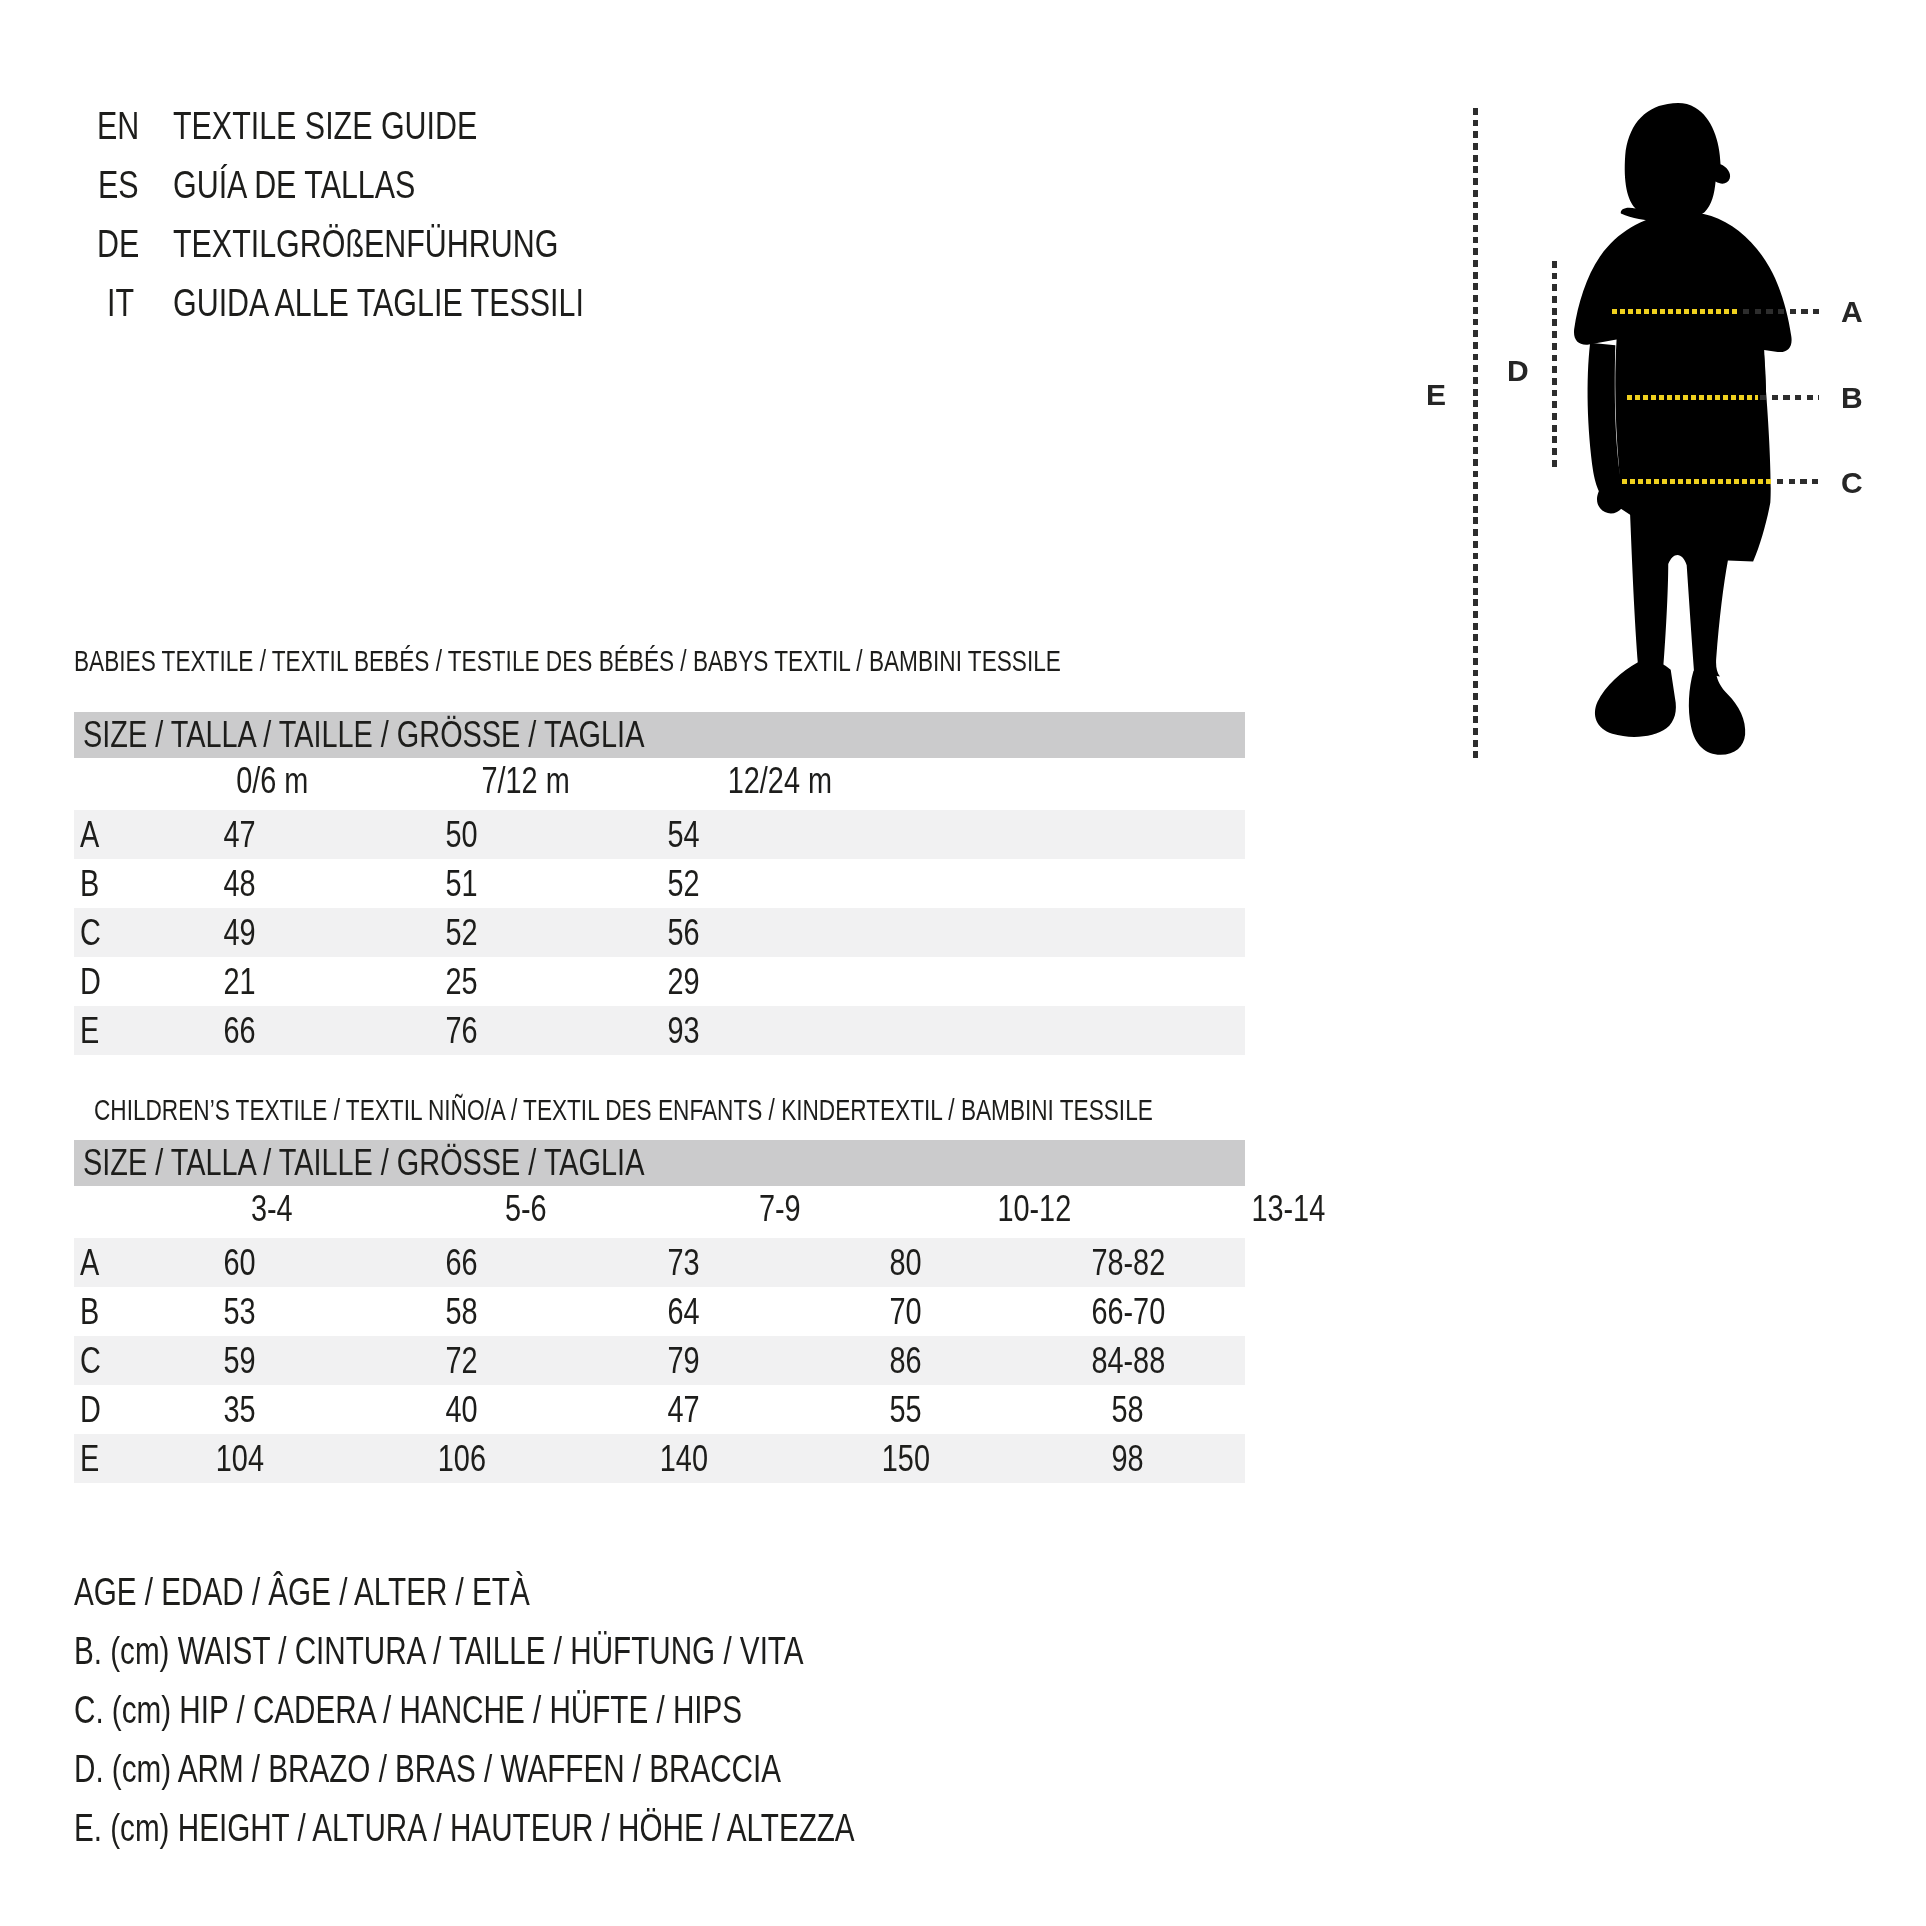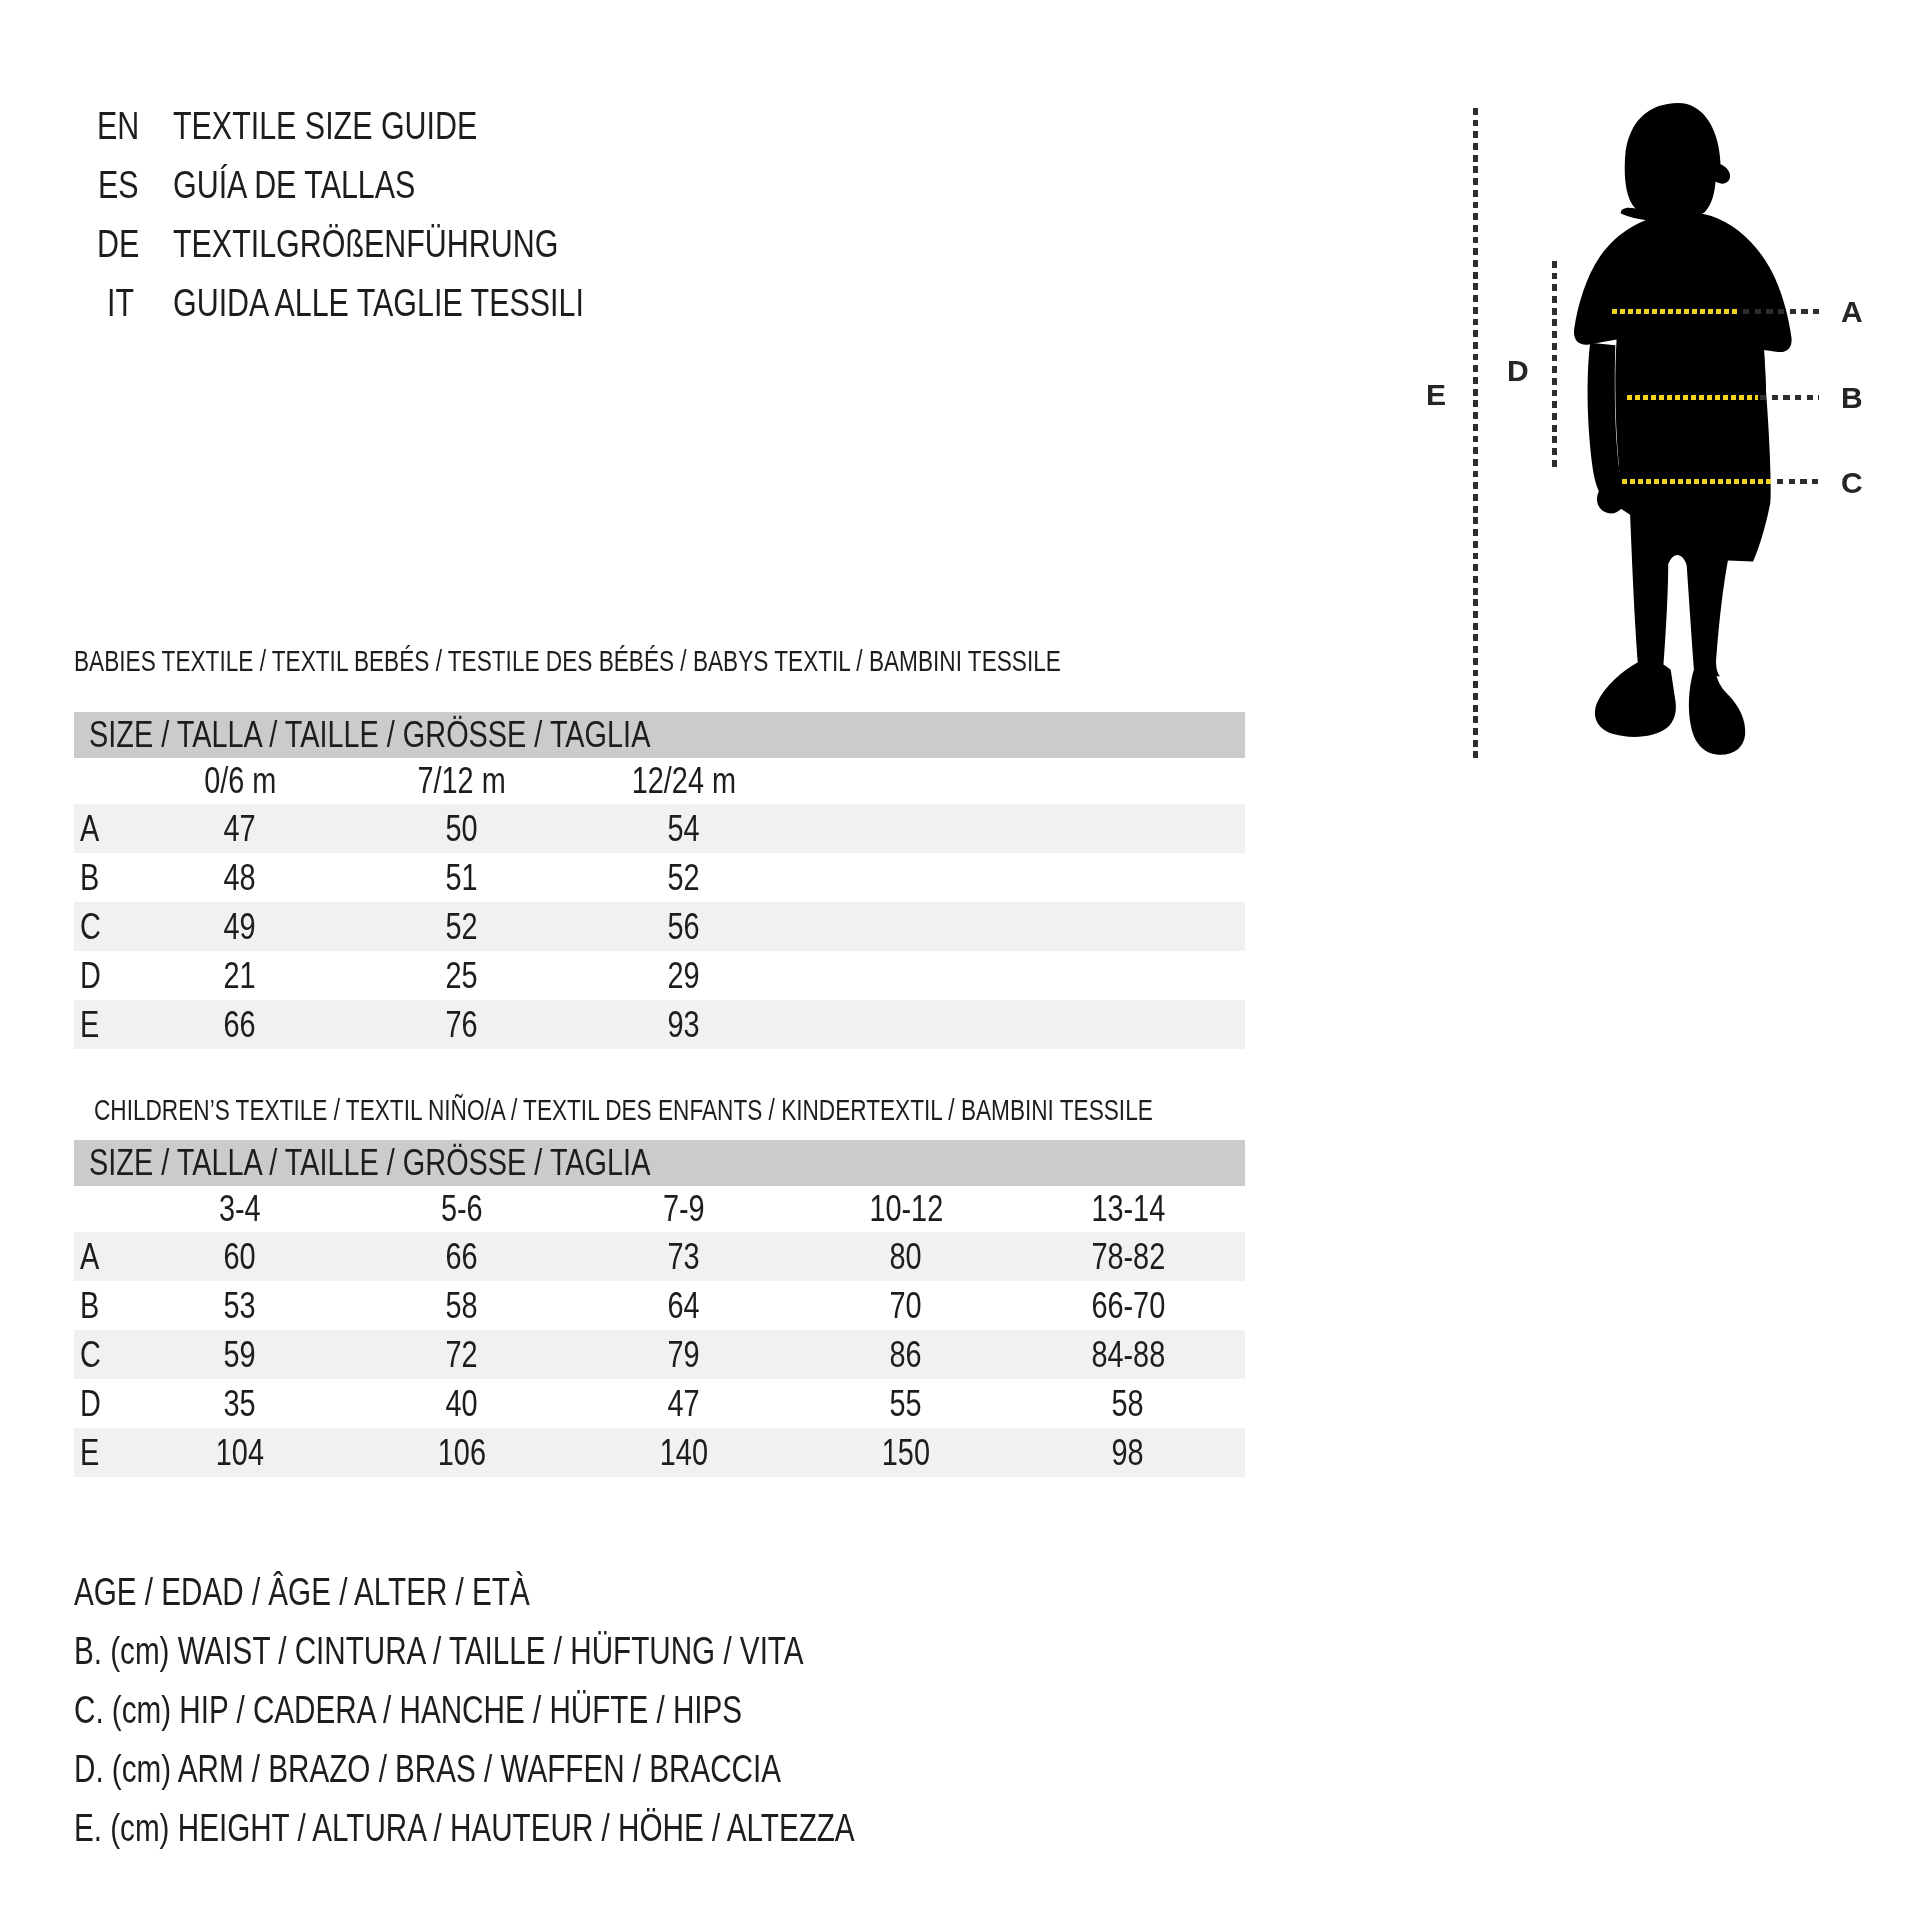--- a/index.html
+++ b/index.html
@@ -19,22 +19,22 @@
   .lang-block { position:absolute; left:76px; top:96px; }
   .lang-row { height:59px; line-height:59px; font-size:39px; }
   .lang-code { display:inline-block; width:97px; vertical-align:top;text-align:center; }
   .lang-title { display:inline-block; vertical-align:top; }
 
   
   .sec-heading { position:absolute; left:74px; font-size:29px; line-height:43px; }
 
   
   .sizetable { position:absolute; left:74px; width:1171px; }
-  .size-bar { height:46px; line-height:46px; background:var(--header-bar-bg,#cbcbcc); padding-left:15px; font-size:37px; }
-  .thead-row { display:grid; height:46px; line-height:46px; font-size:37px; }
+  .size-bar { height:46px; line-height:46px; background:var(--header-bar-bg,#cbcbcc); padding-left:9px; font-size:37px; }
+  .thead-row { display:grid; height:52px; line-height:46px; font-size:37px;gap:32px; }
   .trow { display:grid; height:49px; line-height:49px; font-size:37px; }
   .grid3 { grid-template-columns:55px 222px 222px 222px; }
   .grid5 { grid-template-columns:55px 222px 222px 222px 222px 222px; }
   .trow.stripe { background:var(--row-stripe-bg,#f1f1f2); }
   .cell { text-align:center; overflow:visible; }
   .cell.rowlabel { text-align:left; padding-left:6.2px; }
 
   
   .legend { position:absolute; left:74px; top:1563px; }
   .legend-line { height:59px; line-height:59px; font-size:38px; }

